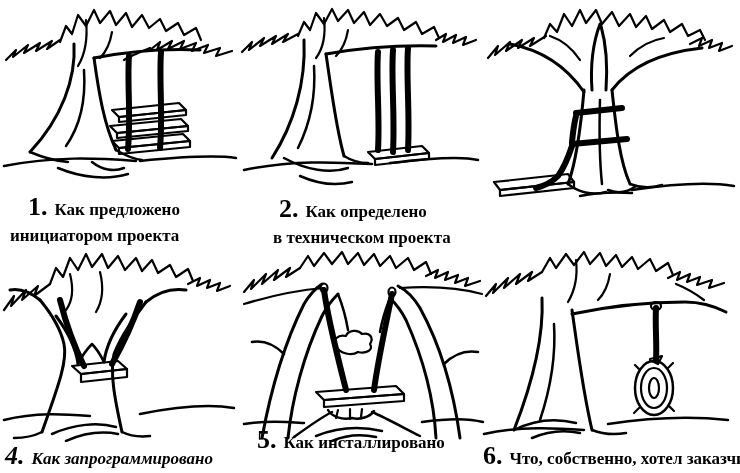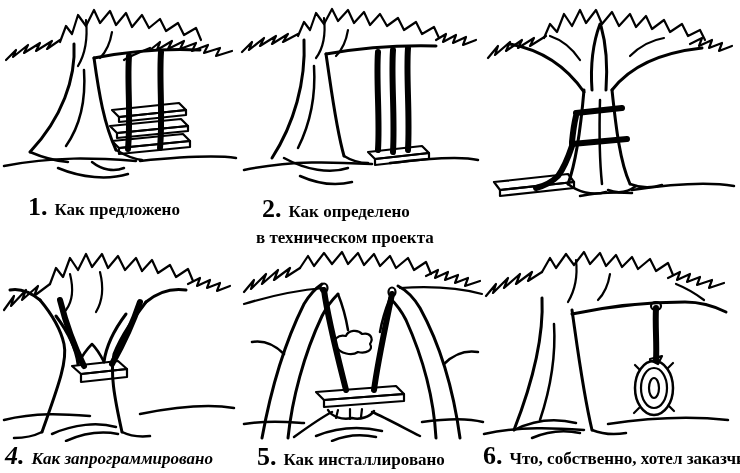--- a/index.html
+++ b/index.html
@@ -280,33 +280,34 @@
         <path class="ink25" d="M4,190 C40,182 76,184 104,186"></path>
         <path class="ink25" d="M34,186 C54,176 76,174 96,179"></path>
         <path class="ink25" d="M52,194 C68,187 86,186 100,189"></path>
         <path class="ink25" d="M112,186 C122,190 134,191 146,189"></path>
       </g>
     </svg>
   </figure>
 
   <div class="caption indent18" style="left:10px;top:192px;">
     <div class="cap-l1"><span class="cap-num">1.</span><span class="cap-txt">Как предложено</span></div>
-  </div>
-
-  <div class="caption indent6" style="left:256px;top:194px;">
+    <div class="cap-l2 cap-txt">инициатором проекта</div>
+  </div>
+
+  <div class="caption indent6" style="left:273px;top:194px;">
     <div class="cap-l1"><span class="cap-num">2.</span><span class="cap-txt">Как определено</span></div>
     <div class="cap-l2 cap-txt">в техническом проекта</div>
   </div>
 
 
   <div class="caption" style="left:5px;top:441px;font-style:italic;">
     <div class="cap-l1"><span class="cap-num">4.</span><span class="cap-txt">Как запрограммировано</span></div>
   </div>
 
-  <div class="caption" style="left:257px;top:442px;">
+  <div class="caption" style="left:257px;top:425px;">
     <div class="cap-l1"><span class="cap-num">5.</span><span class="cap-txt">Как инсталлировано</span></div>
   </div>
 
   <div class="caption" style="left:483px;top:441px;">
     <div class="cap-l1"><span class="cap-num">6.</span><span class="cap-txt">Что, собственно, хотел заказчик</span></div>
   </div>
 
 </div>
 
 </body></html>

